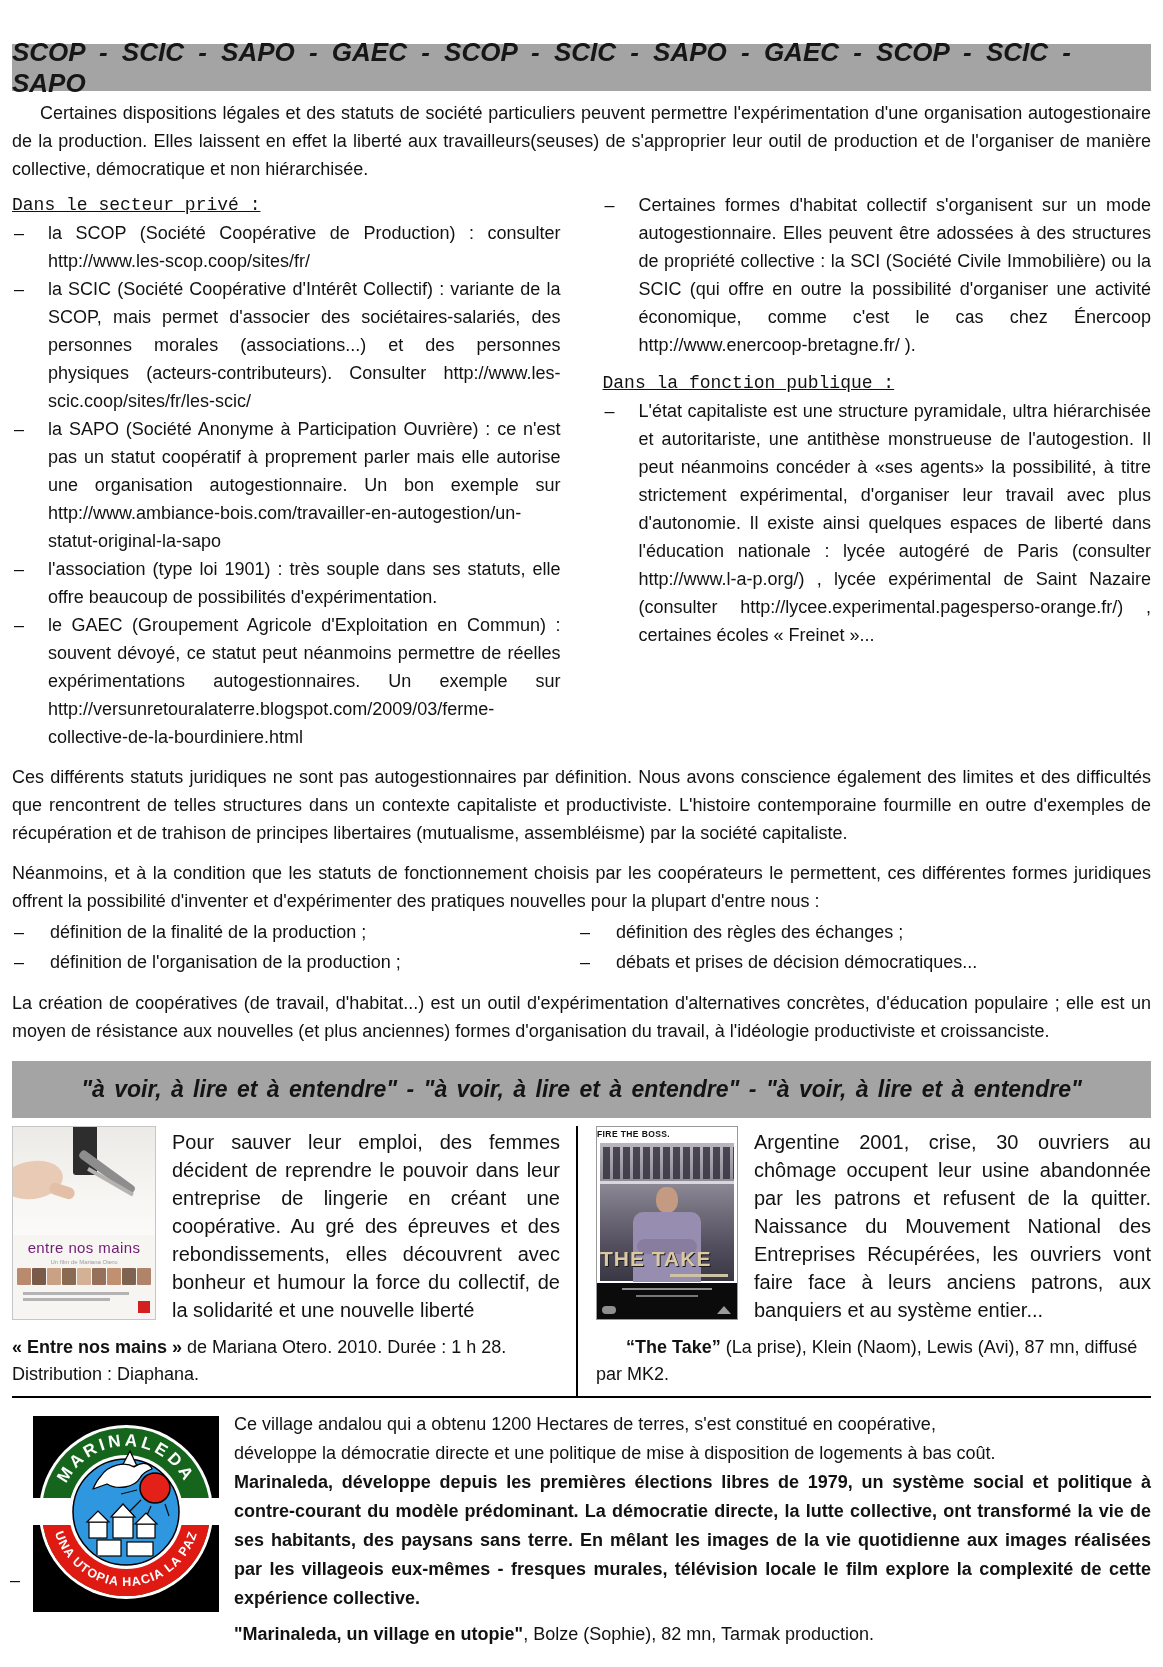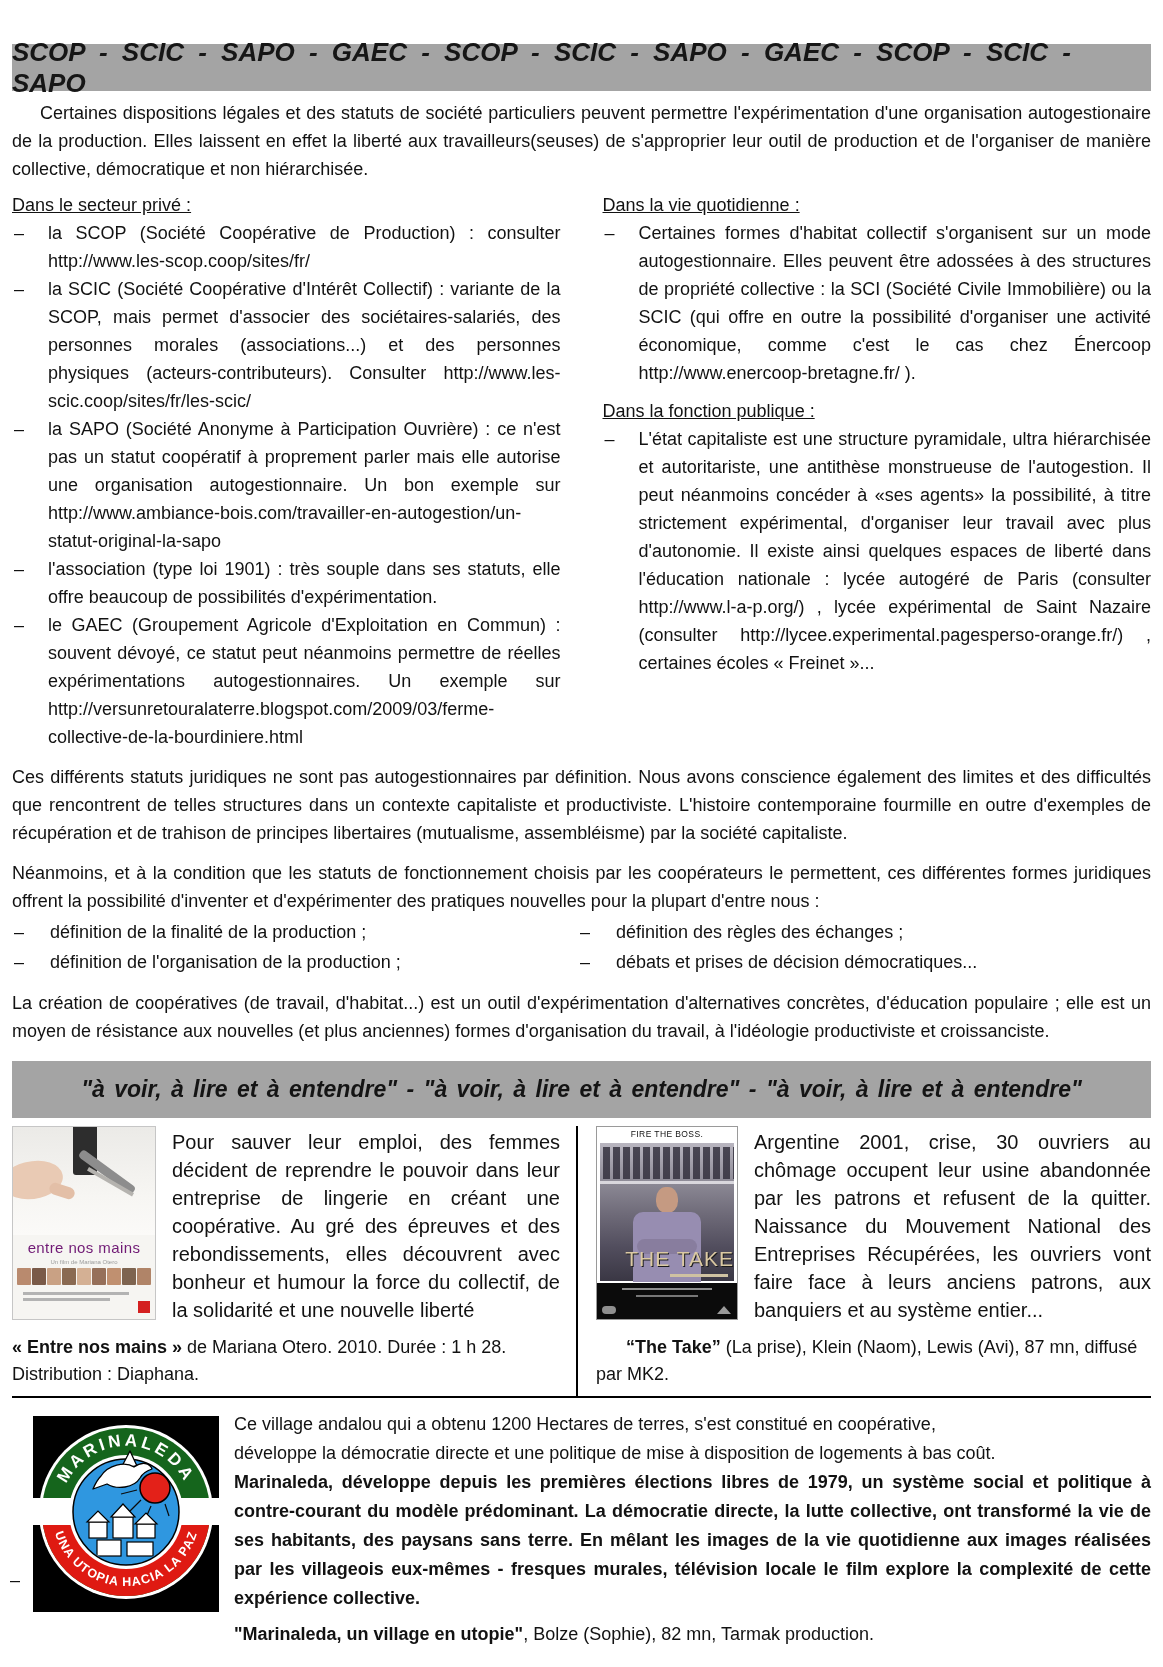--- a/index.html
+++ b/index.html
@@ -15,21 +15,21 @@
     margin-top:3px; height:47px; background:#a4a4a4;
     display:flex; align-items:center; justify-content:center;
     font-weight:bold; font-style:italic; font-size:26px; word-spacing:7px;
     color:#161616;
   }
 
   
   .intro { margin-top:8px; font-size:18px; line-height:28px; text-align:justify; text-indent:28px; }
   .columns { display:flex; gap:42px; margin-top:8px; }
   .col { flex:1; min-width:0; }
-  .sec-heading { font-size:18px; line-height:28px; text-decoration:underline; }
+  .sec-heading { font-size:18px; line-height:28px; text-decoration:underline;font-family:Liberation Mono, monospace; }
   .sec-heading.mt { margin-top:10px; }
   .li { position:relative; padding-left:36px; font-size:18px; line-height:28px; text-align:justify; }
   .li .dash { position:absolute; left:2px; }
   .para { margin-top:12px; font-size:18px; line-height:28px; text-align:justify; }
   .def-list { display:flex; margin-top:2px; }
   .def-left { width:566px; }
   .def-right { flex:1; }
   .def-li { position:relative; padding-left:38px; font-size:18px; line-height:30px; }
   .def-li .dash { position:absolute; left:2px; }
 
@@ -74,35 +74,35 @@
   .enm-faces i:nth-child(5){background:#d4b094}.enm-faces i:nth-child(6){background:#96705a}
   .enm-faces i:nth-child(7){background:#c09070}.enm-faces i:nth-child(8){background:#7e6450}
   .enm-faces i:nth-child(9){background:#b08468}
   .enm-credits { position:absolute; top:165px; left:10px; right:26px; }
   .enm-credits i { display:block; height:2.5px; background:#b3b3b3; margin-bottom:3.5px; }
   .enm-credits i:nth-child(2){ width:82%; }
   .enm-logo { position:absolute; right:5px; bottom:6px; width:12px; height:12px; background:#d42020; }
 
   
   .poster-take { width:140px; height:192px; background:#fff; border:1px solid #9a9a9a; }
-  .take-tagline { position:absolute; top:2px; left:0; width:100%; text-align:center;
-    font-size:8.5px; font-weight:normal; color:#111; letter-spacing:.4px; }
+  .take-tagline { position:absolute; top:2px; left:0; width:100%; 
+    font-size:8.5px; font-weight:bold; color:#111; letter-spacing:.4px; }
   .take-photo { position:absolute; top:16px; left:3px; right:3px; height:138px;
     background:linear-gradient(180deg,#b9b6c0 0%,#8d8a96 28%,#6e6a78 52%,#524e5e 75%,#3a3744 100%); }
   .take-workers { position:absolute; top:4px; left:0; right:0; height:32px; opacity:.8;
     background:repeating-linear-gradient(90deg, transparent 0 3px, #2e2b38 3px 10px); }
   .take-rail { position:absolute; top:38px; left:0; right:0; height:3px; background:#d9d7dd; }
   .take-head { position:absolute; top:44px; left:50%; margin-left:-11px; width:22px; height:26px;
     background:#c59a82; border-radius:45%; }
   .take-body { position:absolute; top:69px; left:50%; margin-left:-34px; width:68px; height:70px;
     background:#978db1; border-radius:10px 10px 0 0; }
   .take-arms { position:absolute; top:96px; left:50%; margin-left:-30px; width:60px; height:15px;
     background:#887d9e; border-radius:8px; }
-  .take-title { position:absolute; top:104px; left:0; width:100%; text-align:right;
-    font-size:21px; font-weight:normal; color:#dbc9a3; letter-spacing:1px; text-shadow:1px 1px 0 #1a1a1a; }
+  .take-title { position:absolute; top:104px; left:0; width:100%; text-align:left;
+    font-size:21px; font-weight:bold; color:#dbc9a3; letter-spacing:1px; text-shadow:1px 1px 0 #1a1a1a; }
   .take-sub { position:absolute; top:131px; right:6px; width:58px; height:2.5px; background:#cfc2a2; }
   .take-bottom { position:absolute; bottom:0; left:0; right:0; height:36px; background:#0b0b0b; }
   .take-bottom i { display:block; height:2px; background:#8f8f8f; margin:5px auto 0; width:64%; }
   .take-bottom i:nth-child(2){ width:44%; background:#777; }
   .take-badge-l { position:absolute; left:5px; bottom:5px; width:14px; height:8px; background:#8f8f8f; border-radius:4px; }
   .take-badge-r { position:absolute; right:6px; bottom:5px; width:0; height:0;
     border-left:7px solid transparent; border-right:7px solid transparent; border-bottom:8px solid #9b9b9b; }
 
   
   .marinaleda { margin-top:12px; position:relative; display:flex; }
@@ -128,21 +128,20 @@
   <div class="columns">
     <div class="col">
       <div class="sec-heading">Dans le secteur privé :</div>
       <div class="li"><span class="dash">–</span><span>la SCOP (Société Coopérative de Production) : consulter http://www.les-scop.coop/sites/fr/</span></div>
       <div class="li"><span class="dash">–</span><span>la SCIC (Société Coopérative d'Intérêt Collectif) : variante de la SCOP, mais permet d'associer des sociétaires-salariés, des personnes morales (associations...) et des personnes physiques (acteurs-contributeurs). Consulter http://www.les-scic.coop/sites/fr/les-scic/</span></div>
       <div class="li"><span class="dash">–</span><span>la SAPO (Société Anonyme à Participation Ouvrière) : ce n'est pas un statut coopératif à proprement parler mais elle autorise une organisation autogestionnaire. Un bon exemple sur http://www.ambiance-bois.com/travailler-en-autogestion/un-statut-original-la-sapo</span></div>
       <div class="li"><span class="dash">–</span><span>l'association (type loi 1901) : très souple dans ses statuts, elle offre beaucoup de possibilités d'expérimentation.</span></div>
       <div class="li"><span class="dash">–</span><span>le GAEC (Groupement Agricole d'Exploitation en Commun) : souvent dévoyé, ce statut peut néanmoins permettre de réelles expérimentations autogestionnaires. Un exemple sur http://versunretouralaterre.blogspot.com/2009/03/ferme-collective-de-la-bourdiniere.html</span></div>
     </div>
     <div class="col">
-      <div class="sec-heading">Dans la vie quotidienne :</div>
       <div class="li"><span class="dash">–</span><span>Certaines formes d'habitat collectif s'organisent sur un mode autogestionnaire. Elles peuvent être adossées à des structures de propriété collective : la SCI (Société Civile Immobilière) ou la SCIC (qui offre en outre la possibilité d'organiser une activité économique, comme c'est le cas chez Énercoop http://www.enercoop-bretagne.fr/ ).</span></div>
       <div class="sec-heading mt">Dans la fonction publique :</div>
       <div class="li"><span class="dash">–</span><span>L'état capitaliste est une structure pyramidale, ultra hiérarchisée et autoritariste, une antithèse monstrueuse de l'autogestion. Il peut néanmoins concéder à «ses agents» la possibilité, à titre strictement expérimental, d'organiser leur travail avec plus d'autonomie. Il existe ainsi quelques espaces de liberté dans l'éducation nationale : lycée autogéré de Paris (consulter http://www.l-a-p.org/) , lycée expérimental de Saint Nazaire (consulter http://lycee.experimental.pagesperso-orange.fr/) , certaines écoles « Freinet »...</span></div>
     </div>
   </div>
 
   <div class="para">Ces différents statuts juridiques ne sont pas autogestionnaires par définition. Nous avons conscience également des limites et des difficultés que rencontrent de telles structures dans un contexte capitaliste et productiviste. L'histoire contemporaine fourmille en outre d'exemples de récupération et de trahison de principes libertaires (mutualisme, assembléisme) par la société capitaliste.</div>
   <div class="para">Néanmoins, et à la condition que les statuts de fonctionnement choisis par les coopérateurs le permettent, ces différentes formes juridiques offrent la possibilité d'inventer et d'expérimenter des pratiques nouvelles pour la plupart d'entre nous :</div>
 
   <div class="def-list">

